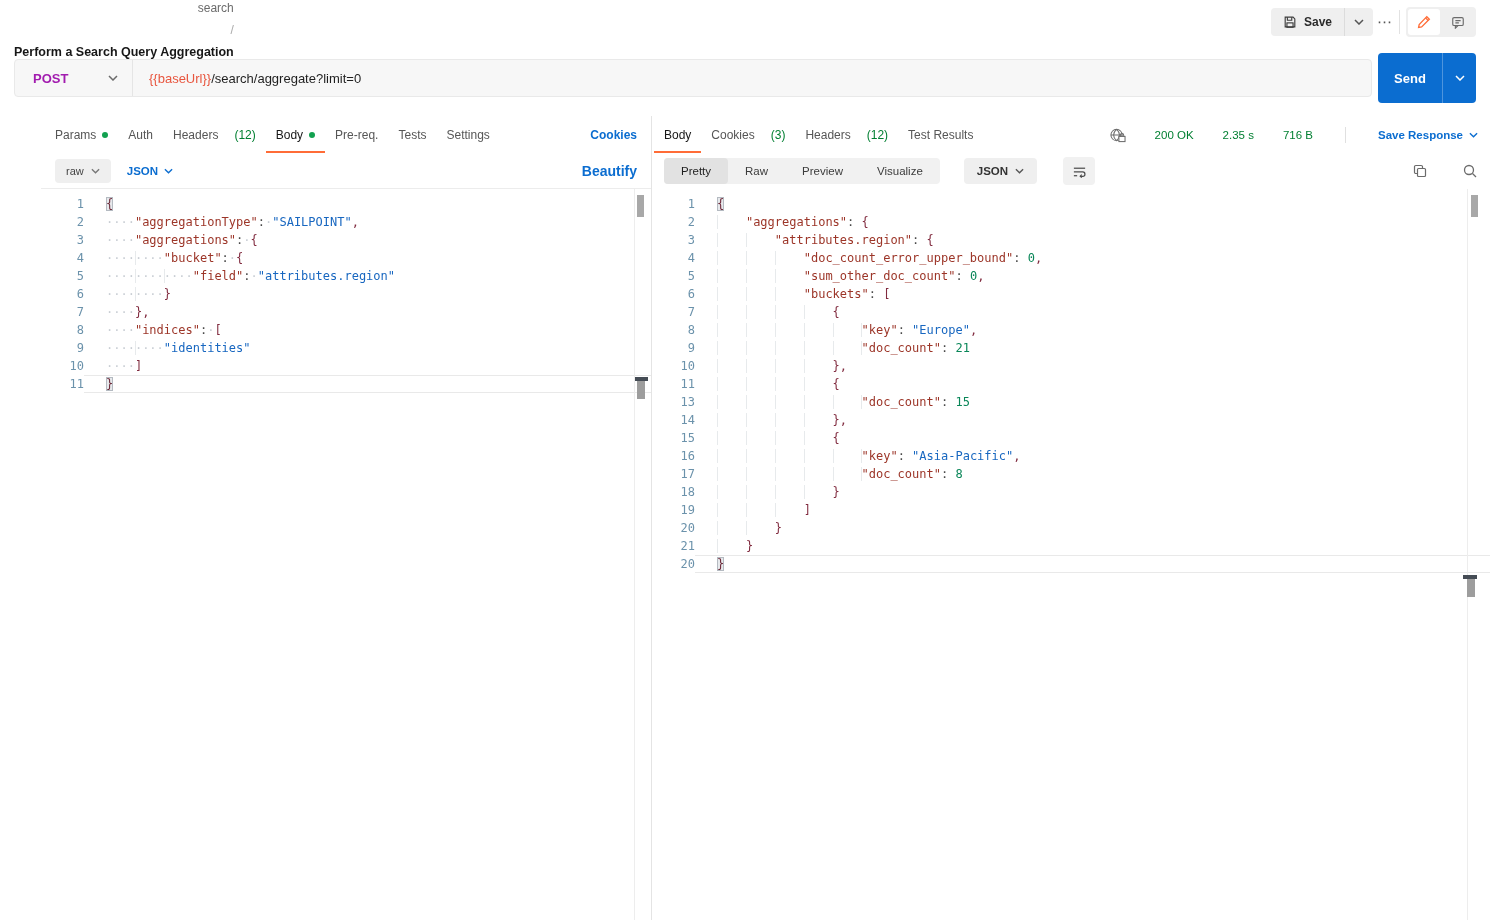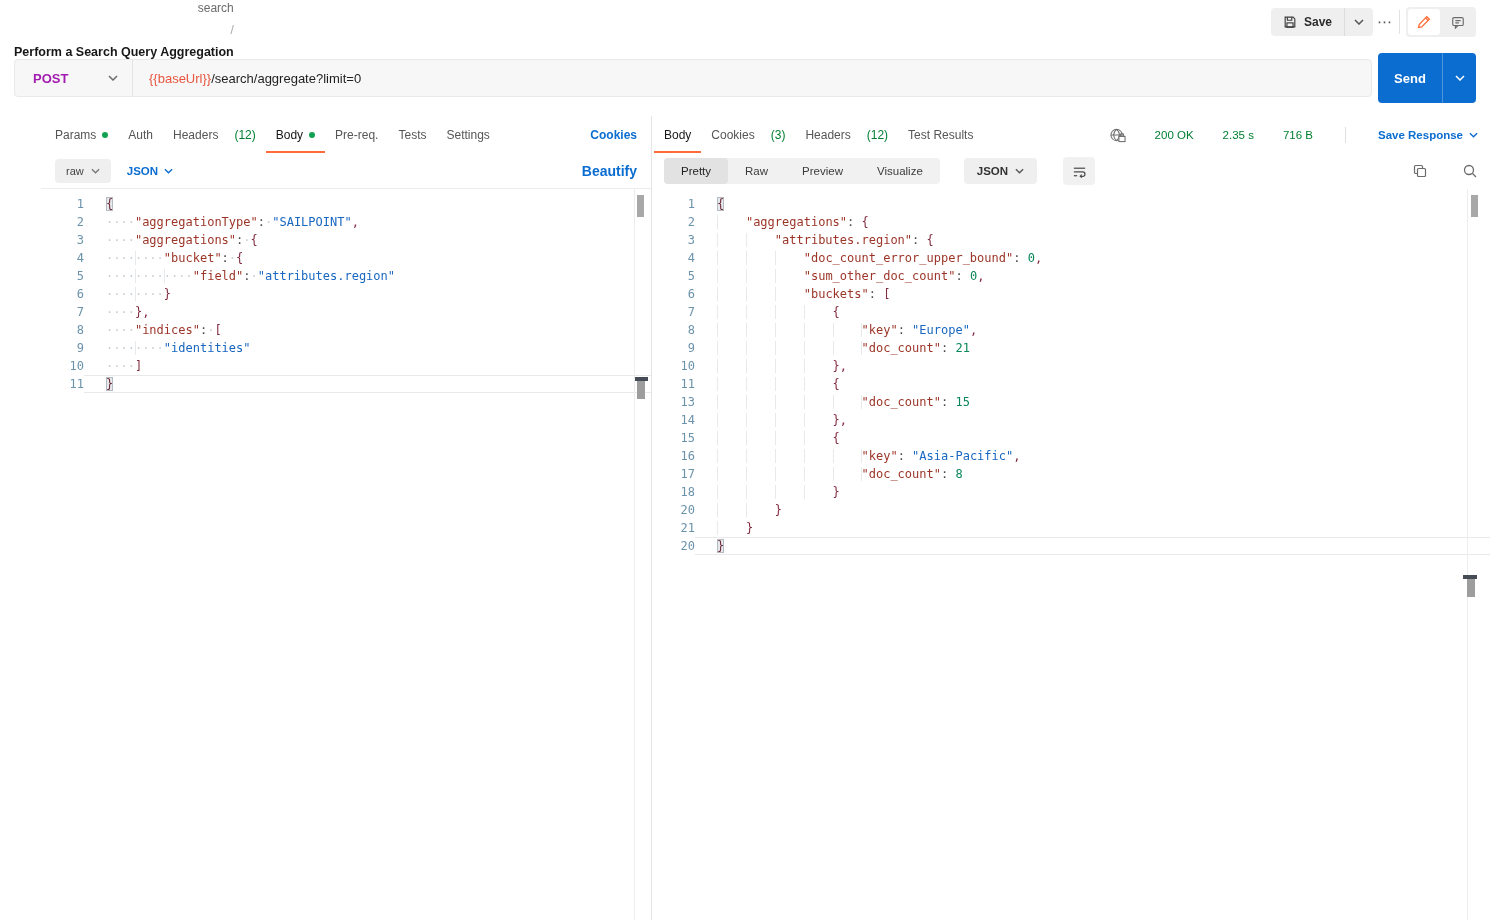--- a/index.html
+++ b/index.html
@@ -427,20 +427,24 @@
             </div>
             <div class="cl">
               <span class="ln">17</span>
               <span class="lc"><span class="ig">                    </span><span class="tk">"doc_count"</span><span class="tc">:</span><span class="i0"> </span><span class="tn">8</span></span>
             </div>
             <div class="cl">
               <span class="ln">18</span>
               <span class="lc"><span class="ig">                </span><span class="tp">}</span></span>
             </div>
             <div class="cl">
+              <span class="ln">19</span>
+              <span class="lc"><span class="ig">            </span><span class="tp">]</span></span>
+            </div>
+            <div class="cl">
               <span class="ln">20</span>
               <span class="lc"><span class="ig">        </span><span class="tp">}</span></span>
             </div>
             <div class="cl">
               <span class="ln">21</span>
               <span class="lc"><span class="ig">    </span><span class="tp">}</span></span>
             </div>
             <div class="cl cur">
               <span class="ln">20</span>
               <span class="lc"><span class="tb">}</span></span>

